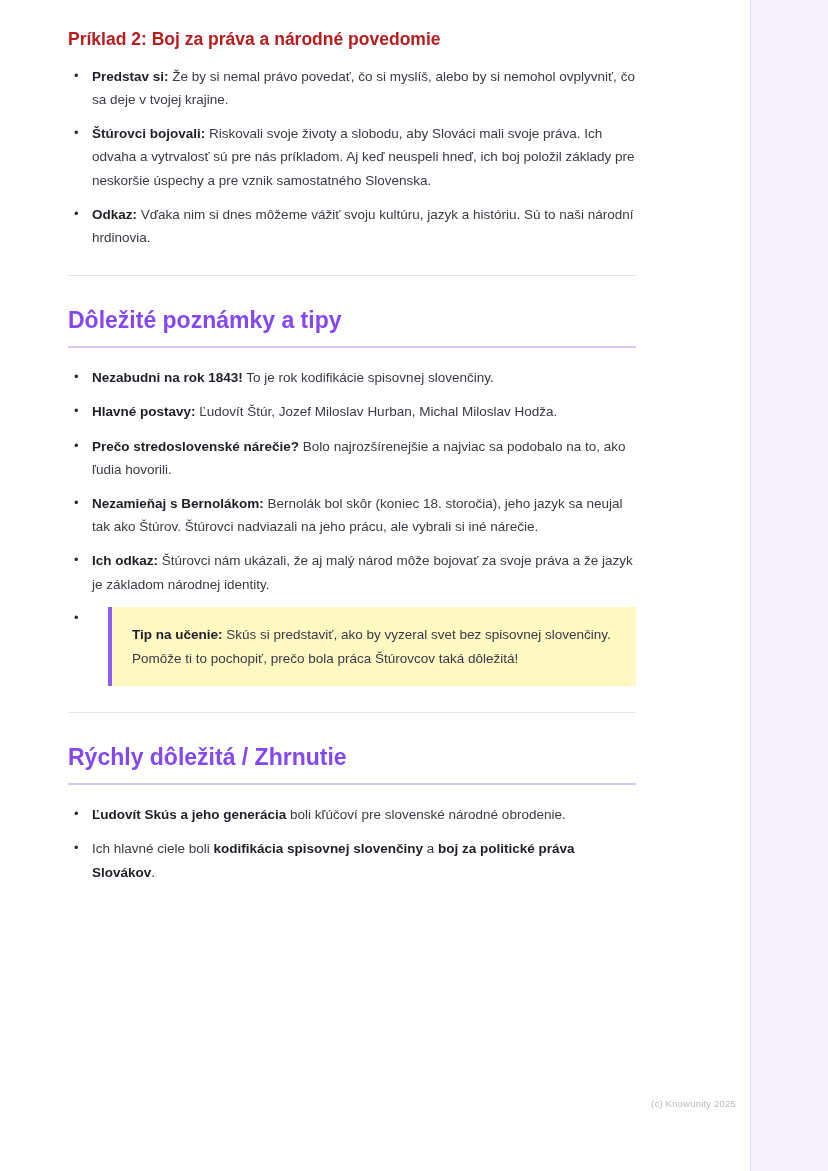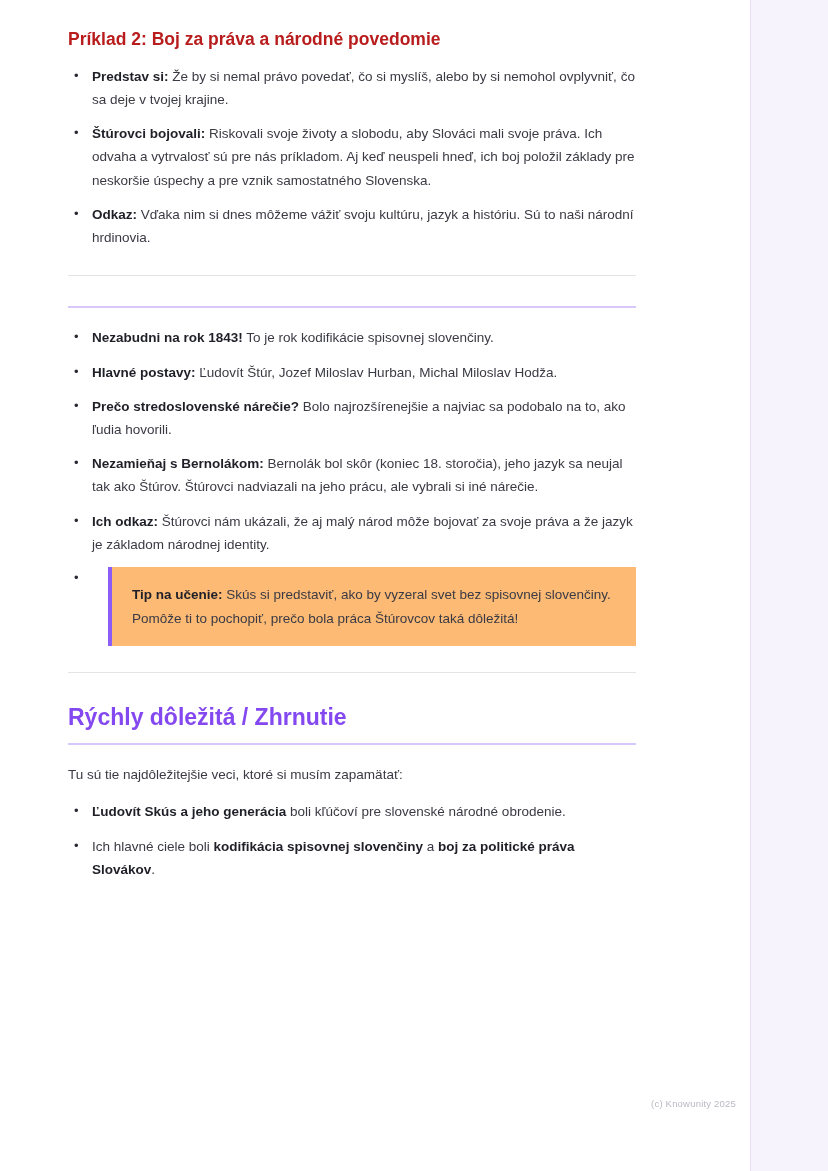--- a/index.html
+++ b/index.html
@@ -75,21 +75,21 @@
   }
   b, strong { color: #1f1f28; font-weight: bold; }
   .divider {
     border-top: 1px solid #e3e3e8;
     margin: 26px 0 30px 0;
     width: 100%;
   }
   .section { margin-bottom: 0; }
   .tip-li { margin-bottom: 4px; }
   .tipbox {
-    background: #fdba74;
+    background: #fef9c3;
     border-left: 4px solid #8b5cf6;
     padding: 16px 18px 16px 20px;
     margin-left: 16px;
     font-size: 13.5px;
     line-height: 1.75;
     color: #3a3a44;
   }
   .intro-line {
     font-size: 13.5px;
     line-height: 1.72;
@@ -128,20 +128,21 @@
         <li>
           <span class="bullet">•</span>
           <b>Odkaz:</b><span> Vďaka nim si dnes môžeme vážiť svoju kultúru, jazyk a históriu. Sú to naši národní hrdinovia.</span>
         </li>
       </ul>
     </div>
 
     <div class="divider"></div>
 
     <div class="section">
+      <h2 class="big">Dôležité poznámky a tipy</h2>
       <div class="head-rule"></div>
       <ul>
         <li>
           <span class="bullet">•</span>
           <b>Nezabudni na rok 1843!</b><span> To je rok kodifikácie spisovnej slovenčiny.</span>
         </li>
         <li>
           <span class="bullet">•</span>
           <b>Hlavné postavy:</b><span> Ľudovít Štúr, Jozef Miloslav Hurban, Michal Miloslav Hodža.</span>
         </li>
@@ -164,21 +165,20 @@
           </div>
         </li>
       </ul>
     </div>
 
     <div class="divider"></div>
 
     <div class="section">
       <h2 class="big">Rýchly dôležitá / Zhrnutie</h2>
       <div class="head-rule"></div>
-      <p class="intro-line">Tu sú tie najdôležitejšie veci, ktoré si musím zapamätať:</p>
       <ul>
         <li>
           <span class="bullet">•</span>
           <b>Ľudovít Skús a jeho generácia</b><span> boli kľúčoví pre slovenské národné obrodenie.</span>
         </li>
         <li>
           <span class="bullet">•</span>
           <span>Ich hlavné ciele boli </span><b>kodifikácia spisovnej slovenčiny</b><span> a </span><b>boj za politické práva Slovákov</b><span>.</span>
         </li>
       </ul>

